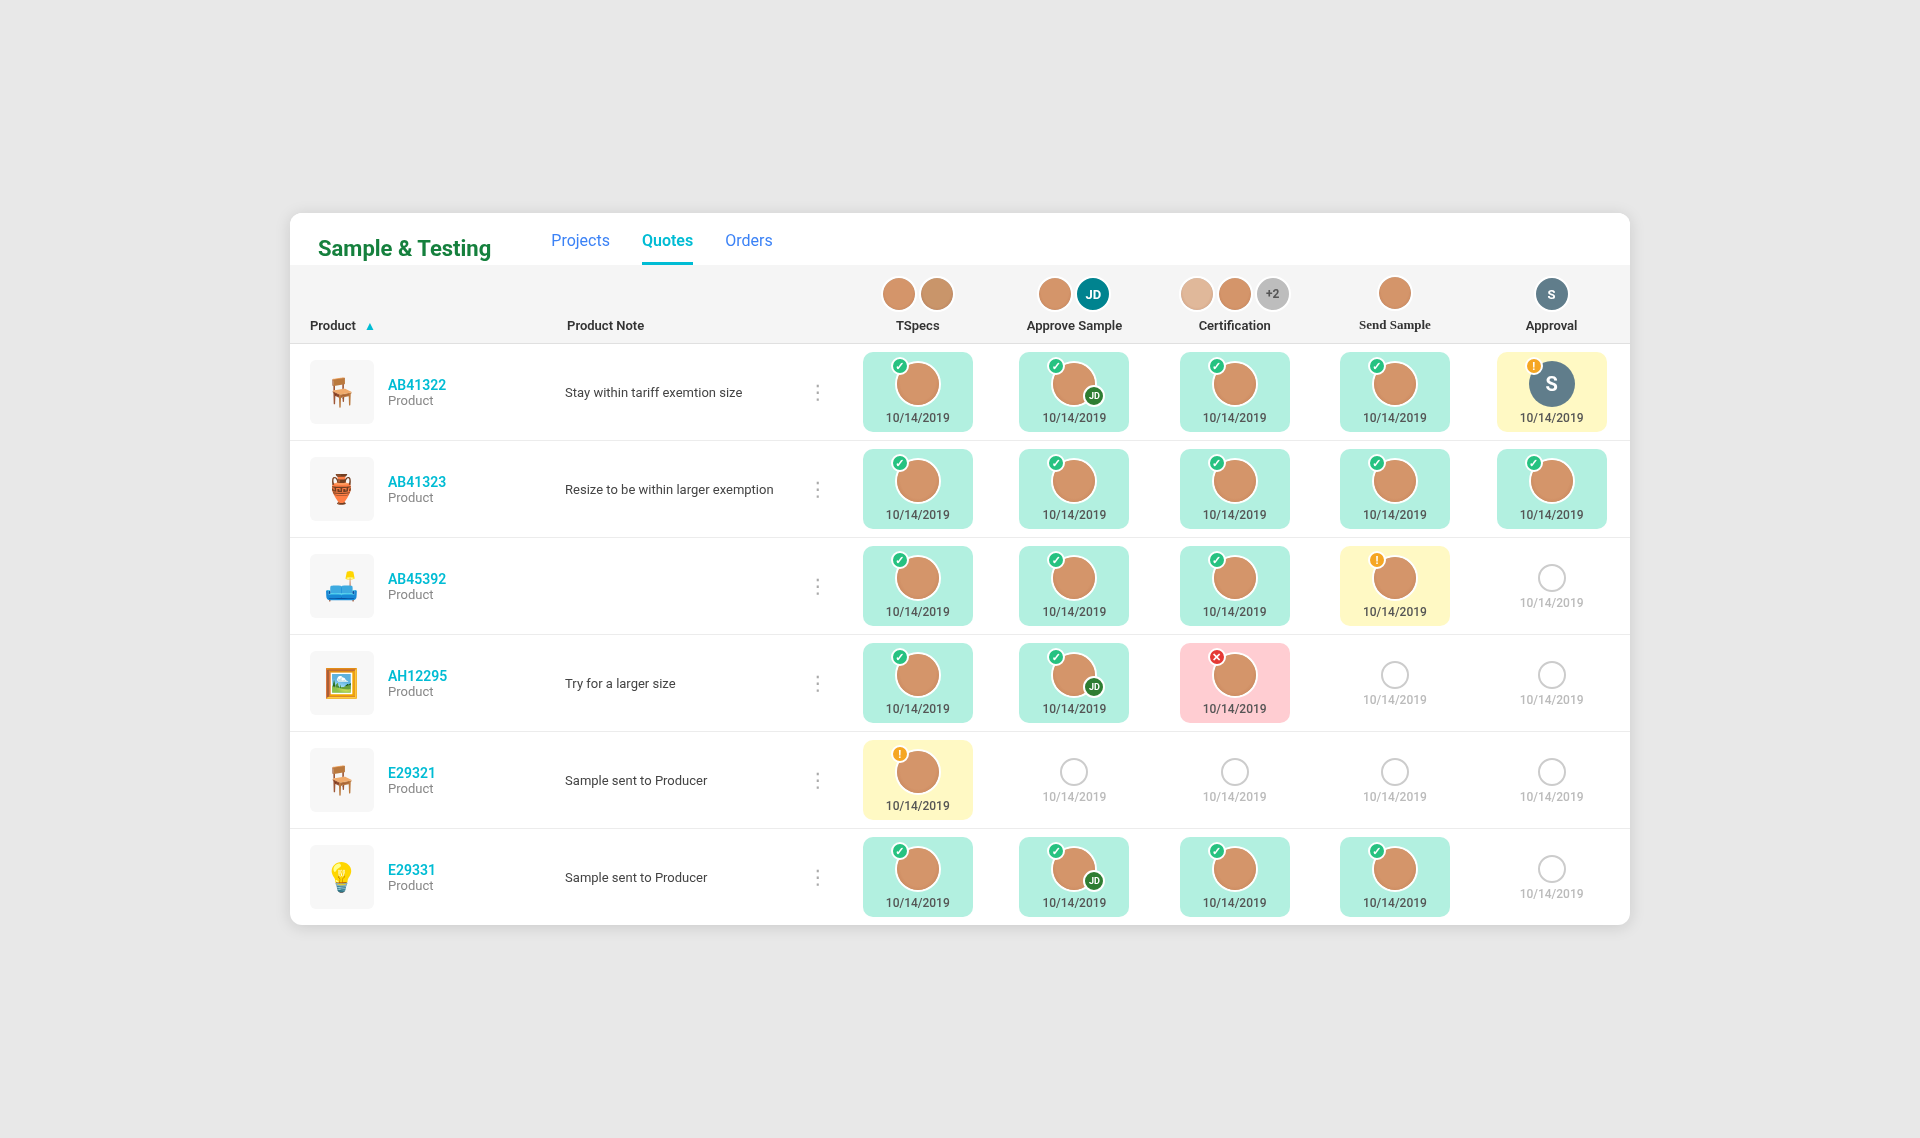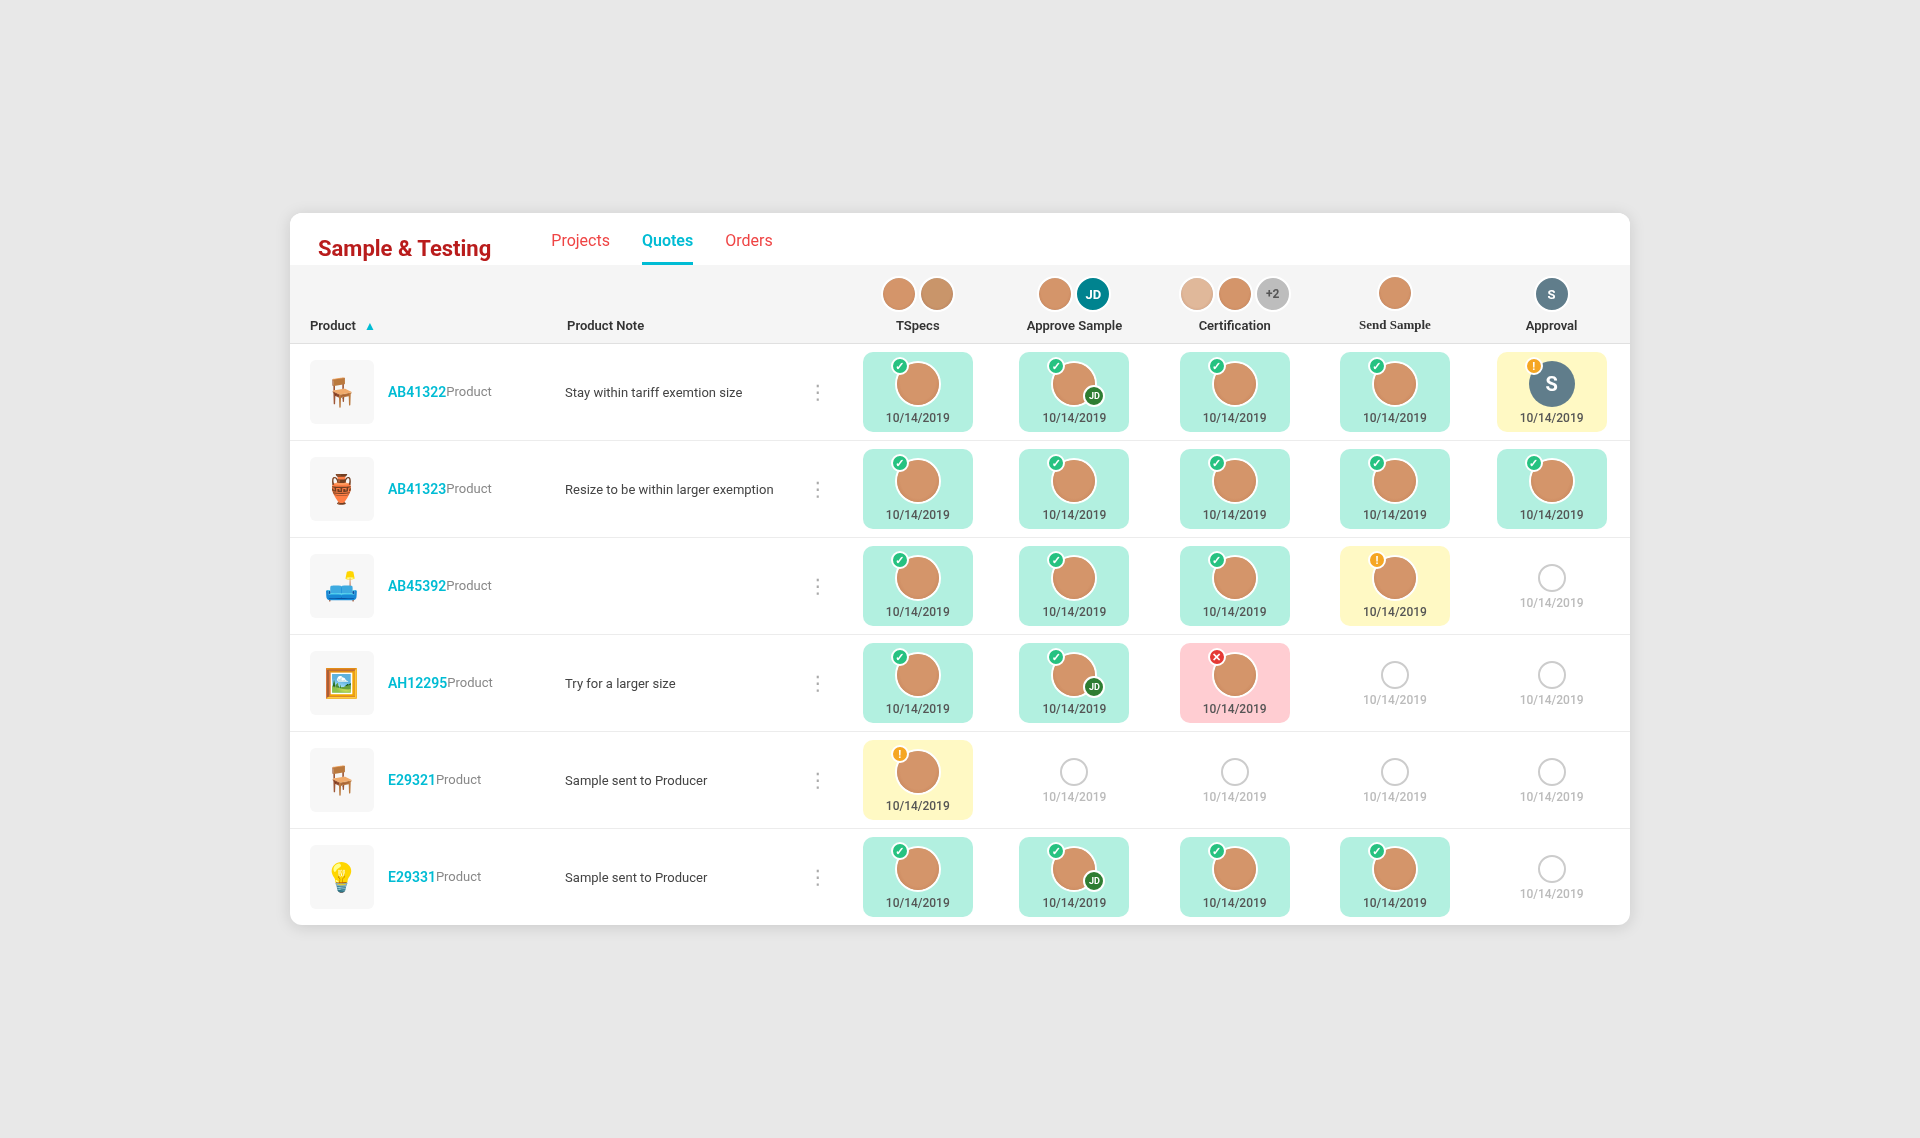--- a/index.html
+++ b/index.html
@@ -22,31 +22,31 @@
     .app-header {
       display: flex;
       align-items: center;
       padding: 18px 28px 0 28px;
       gap: 40px;
       background: #fff;
     }
     .app-title {
       font-size: 22px;
       font-weight: 700;
-      color: #b91c1c;
+      color: #15803d;
       margin-right: 20px;
     }
     .nav-tabs {
       display: flex;
       gap: 32px;
       align-items: flex-end;
     }
     .nav-tab {
       font-size: 16px;
-      color: #ef4444;
+      color: #3b82f6;
       cursor: pointer;
       padding-bottom: 12px;
       border-bottom: 3px solid transparent;
     }
     .nav-tab.active {
       color: #00bcd4;
       border-bottom: 3px solid #00bcd4;
       font-weight: 600;
     }
     .table-wrapper {
@@ -143,21 +143,21 @@
       width: 64px;
       height: 64px;
       object-fit: contain;
       background: #f7f7f7;
       border-radius: 6px;
       display: flex;
       align-items: center;
       justify-content: center;
       font-size: 28px;
     }
-    .product-info { display: flex; }
+    .product-info { display: flex; flex-direction: column; }
     .product-id { color: #00bcd4; font-weight: 600; font-size: 14px; cursor: pointer; }
     .product-type { color: #888; font-size: 13px; }
     .note-cell {
       padding: 16px 10px;
       font-size: 13px;
       color: #444;
       min-width: 160px;
       max-width: 200px;
     }
     .menu-cell {

